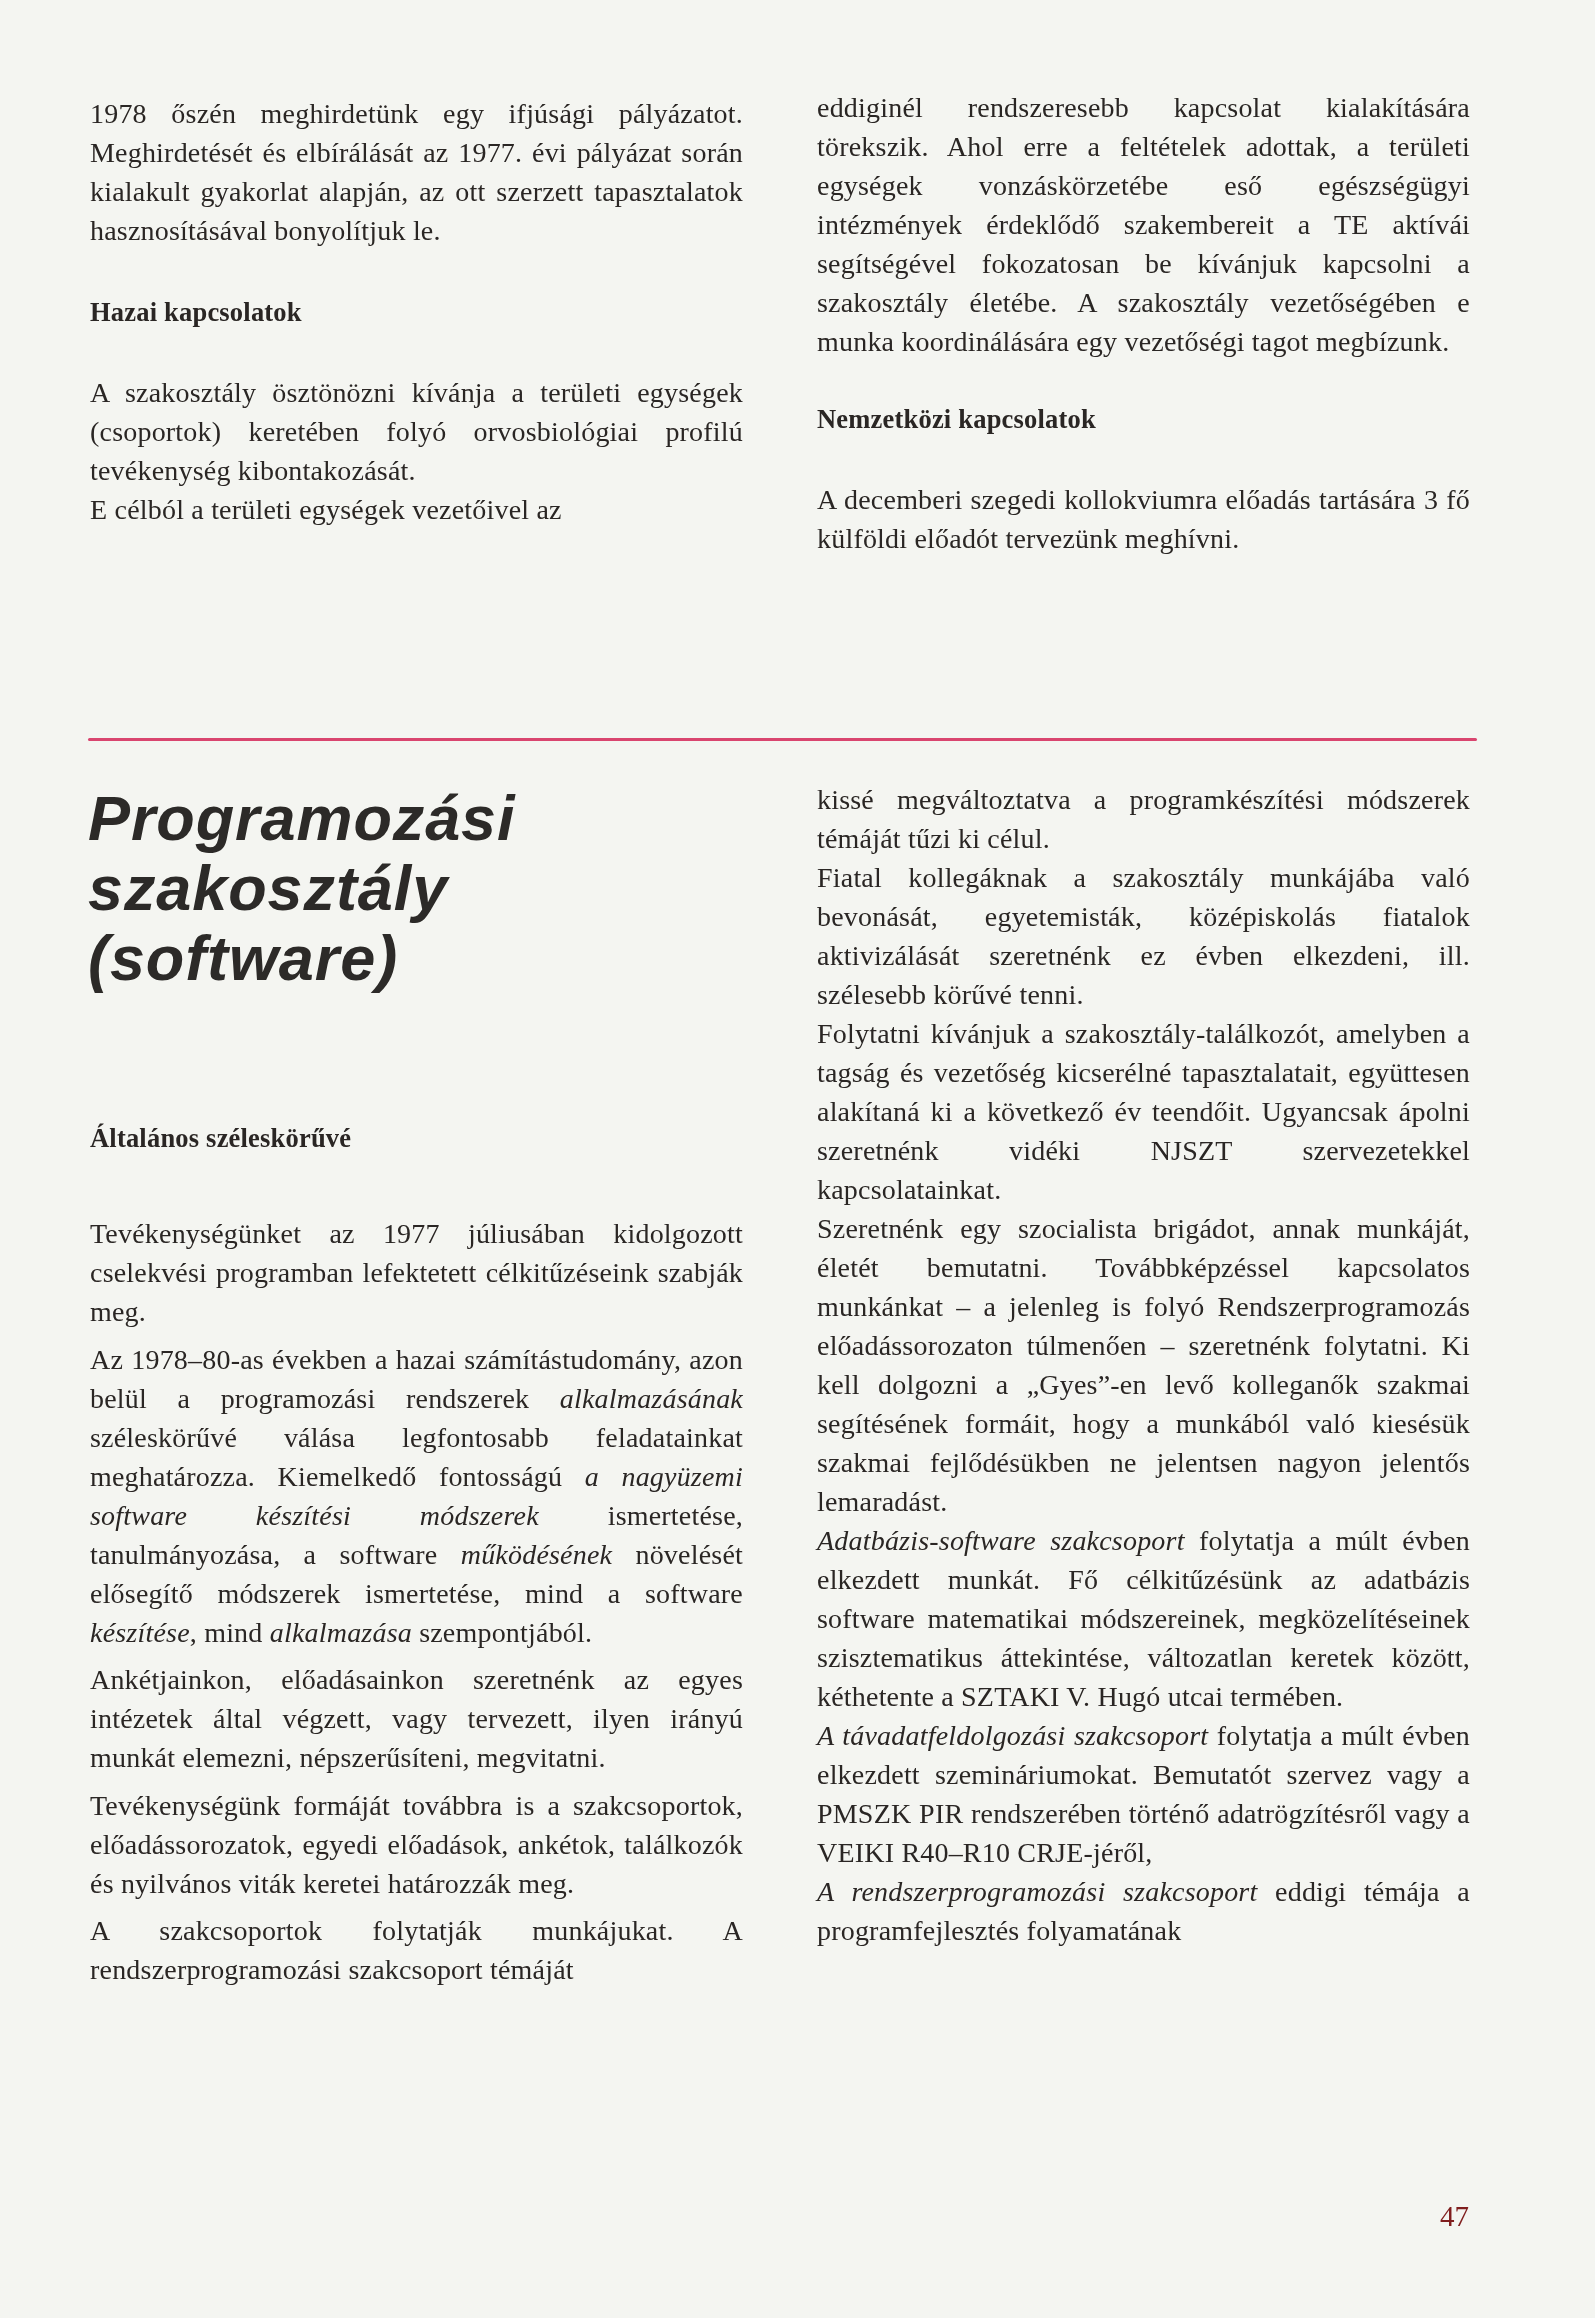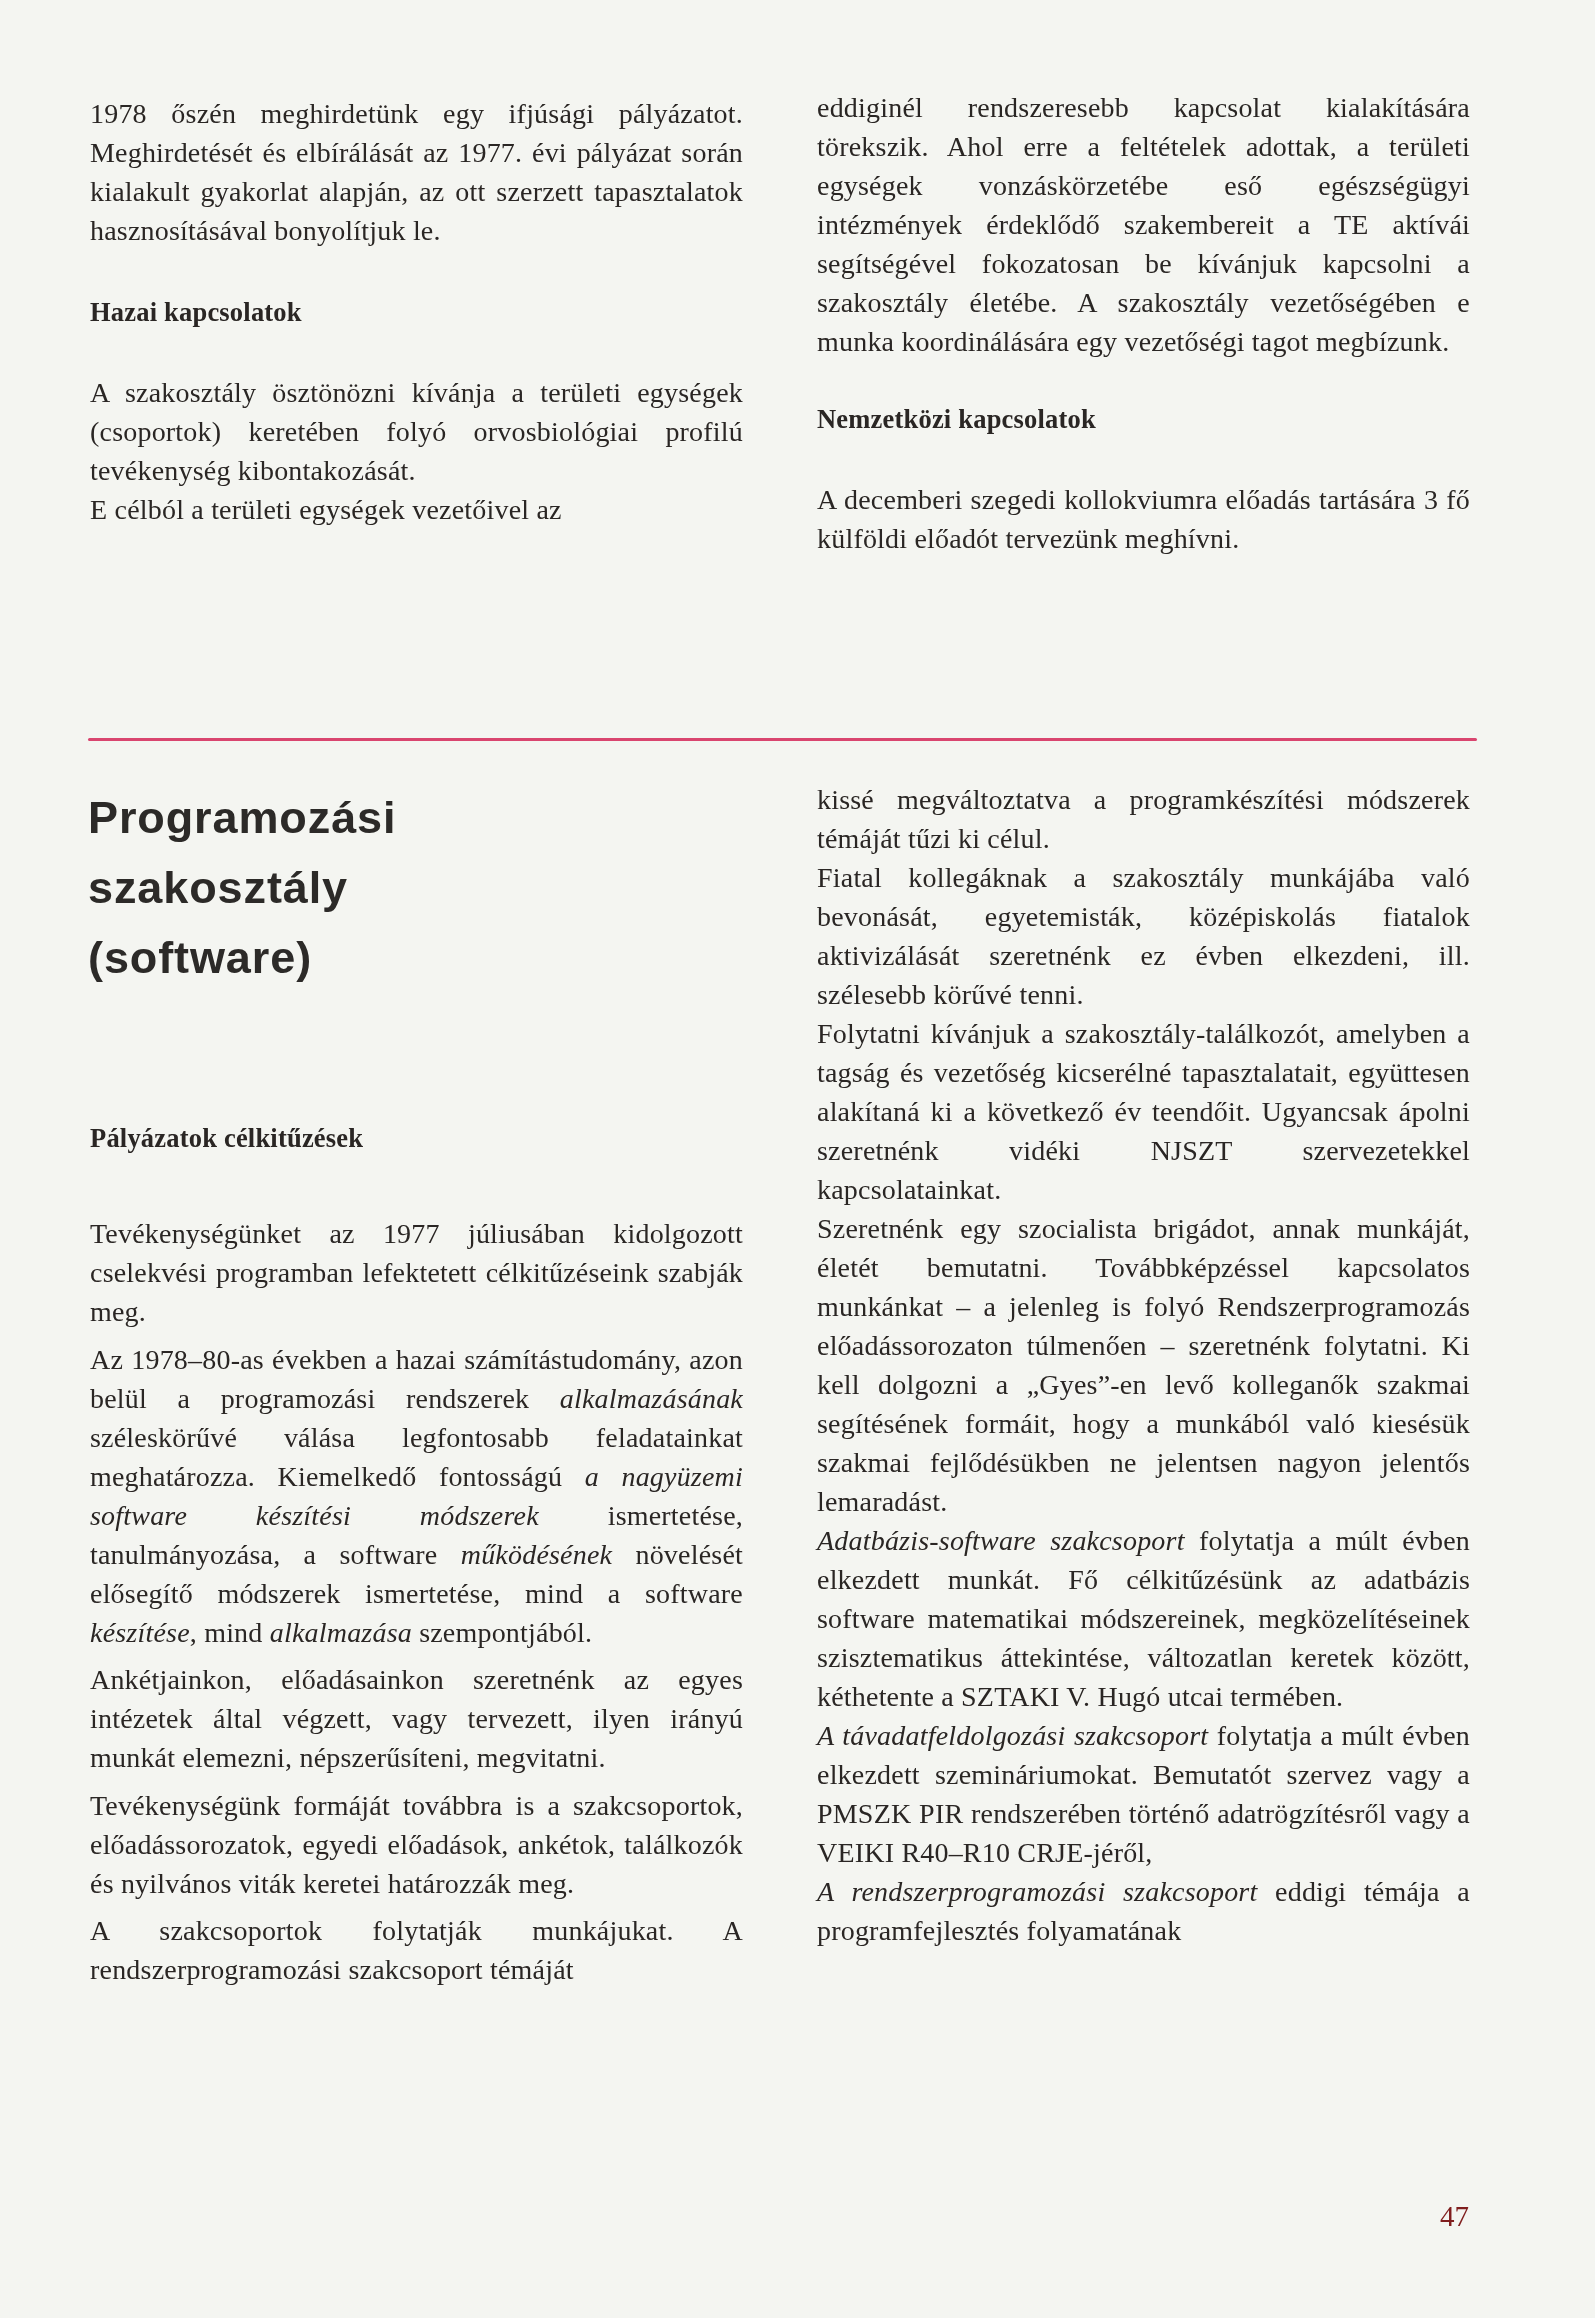--- a/index.html
+++ b/index.html
@@ -40,24 +40,25 @@
     width: 1389px; height: 3.4px;
     background: #d9456f;
     border-radius: 1.7px;
   }
   .title {
     position: absolute;
     left: 88px; top: 783px;
     margin: 0;
     font-family: "Liberation Sans", "DejaVu Sans", sans-serif;
     font-weight: bold;
-    font-size: 45px;
+    font-size: 63px;
     line-height: 70px;
     color: #2c2a28;
     letter-spacing: 0.9px;
+    font-style: italic;
   }
   .title span { display: block; }
   .page-number {
     position: absolute;
     left: 1440px; top: 2200px;
     font-family: "Liberation Serif", "DejaVu Serif", serif;
     font-size: 29px;
     color: #7f1d1d;
   }
 </style>
@@ -79,21 +80,21 @@
 
 <div class="divider" style="background: rgb(217, 69, 111);"></div>
 
 <h1 class="title">
   <span>Programozási</span>
   <span>szakosztály</span>
   <span>(software)</span>
 </h1>
 
 <div id="bot-left" class="col">
-  <h3 class="h3">Pályázatok célkitűzések</h3>
+  <h3 class="h3">Általános széleskörűvé</h3>
   <p style="margin-top:59px">Tevékenységünket az 1977 júliusában kidolgozott cselekvési programban lefektetett célkitűzéseink szabják meg.</p>
   <p class="gap"><span>Az 1978–80-as években a hazai számítástudomány, azon belül a programozási rendszerek </span><em>alkalmazásának</em><span> széleskörűvé válása legfontosabb feladatainkat meghatározza. Kiemelkedő fontosságú </span><em>a nagyüzemi software készítési módszerek</em><span> ismertetése, tanulmányozása, a software </span><em>működésének</em><span> növelését elősegítő módszerek ismertetése, mind a software </span><em>készítése</em><span>, mind </span><em>alkalmazása</em><span> szempontjából.</span></p>
   <p class="gap">Ankétjainkon, előadásainkon szeretnénk az egyes intézetek által végzett, vagy tervezett, ilyen irányú munkát elemezni, népszerűsíteni, megvitatni.</p>
   <p class="gap">Tevékenységünk formáját továbbra is a szakcsoportok, előadássorozatok, egyedi előadások, ankétok, találkozók és nyilvános viták keretei határozzák meg.</p>
   <p class="gap">A szakcsoportok folytatják munkájukat. A rendszerprogramozási szakcsoport témáját</p>
 </div>
 
 <div id="bot-right" class="col">
   <p>kissé megváltoztatva a programkészítési módszerek témáját tűzi ki célul.</p>
   <p>Fiatal kollegáknak a szakosztály munkájába való bevonását, egyetemisták, középiskolás fiatalok aktivizálását szeretnénk ez évben elkezdeni, ill. szélesebb körűvé tenni.</p>

